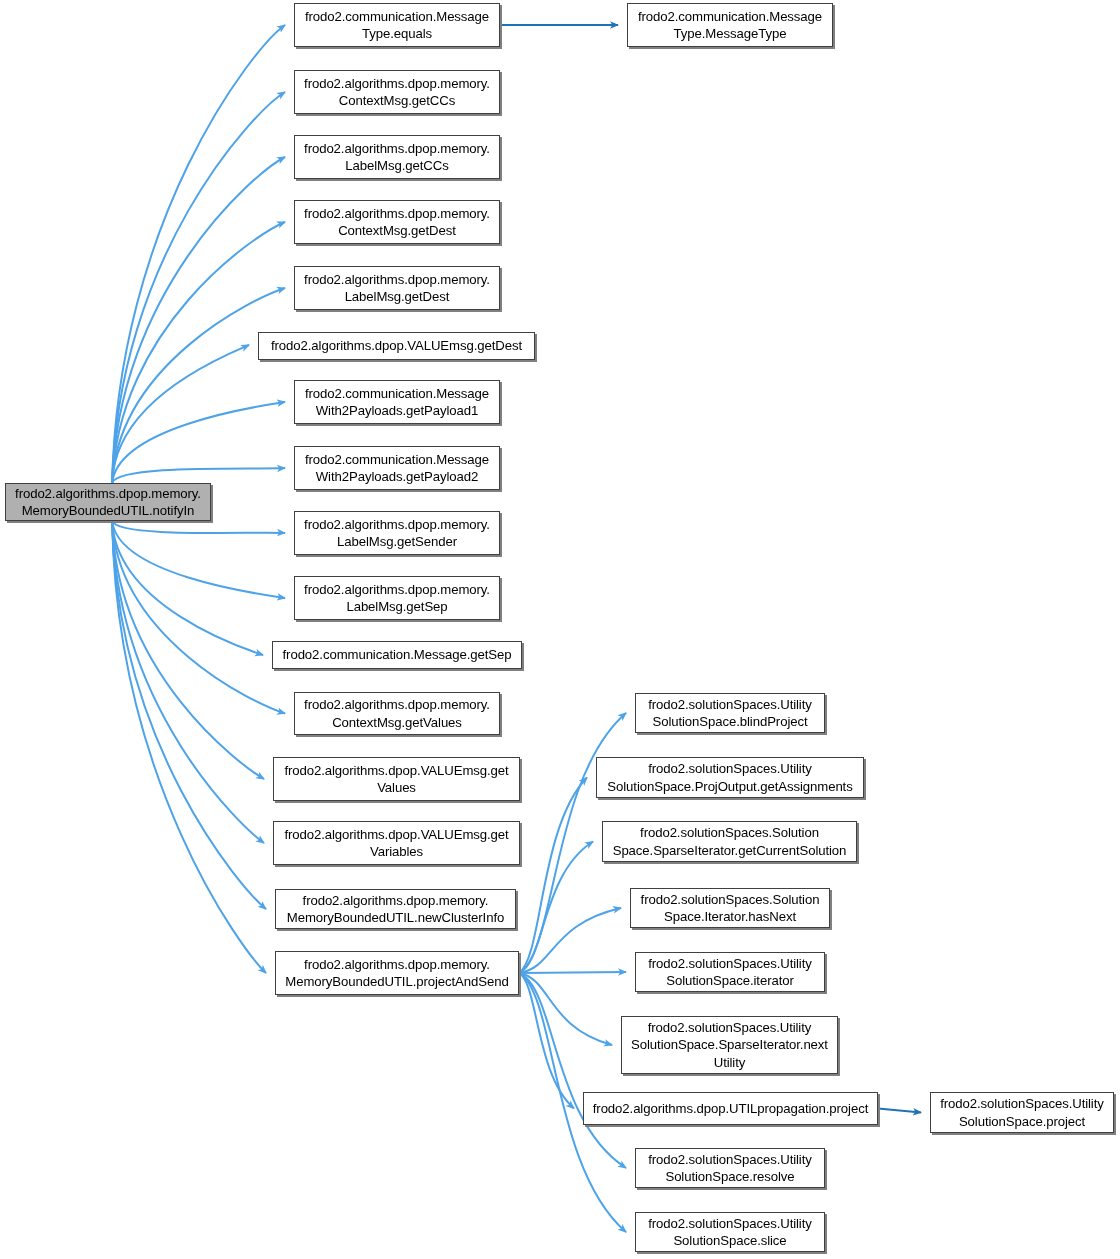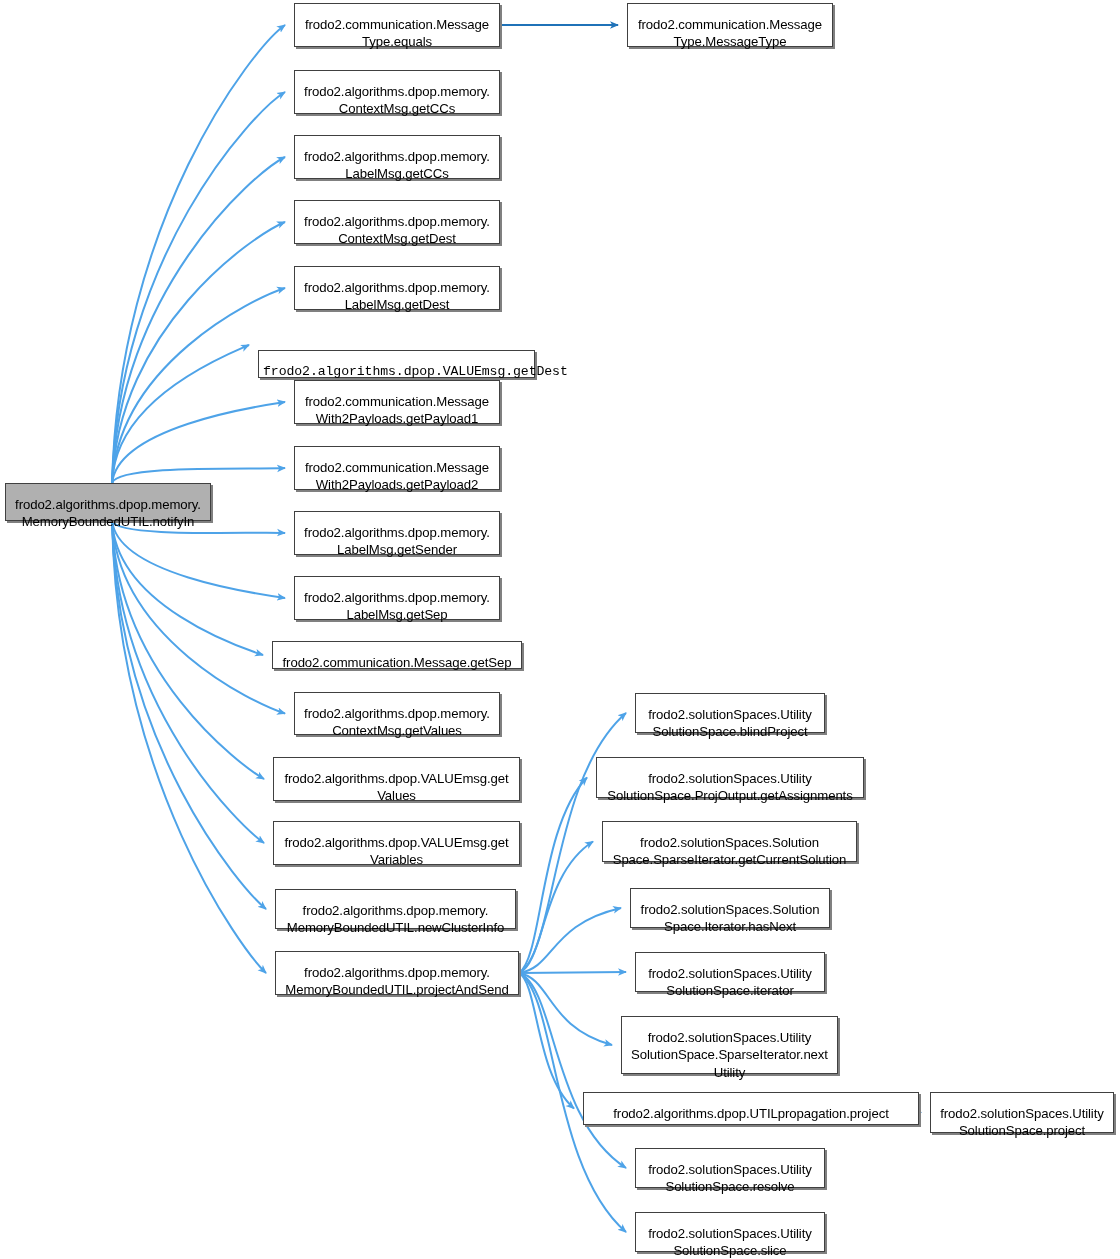--- a/index.html
+++ b/index.html
@@ -6,27 +6,28 @@
   body{font-family:"Liberation Sans","DejaVu Sans",sans-serif;}
   #canvas{position:relative;width:1120px;height:1259px;background:#ffffff;overflow:hidden;}
   svg#edges{position:absolute;left:0;top:0;width:1120px;height:1259px;}
   .node{
     position:absolute;
     box-sizing:border-box;
     background:#ffffff;
     border:1px solid #404040;
     box-shadow:2px 2px 0 0 #808080;
     display:flex;
+    align-items:center;
     justify-content:center;
     text-align:center;
     font-size:13.2px;
     line-height:1.32;
     color:#000000;
     letter-spacing:-0.1px;
-    padding:12px 4px;
+    padding:0 4px;
   }
   .node.root{
     background:#b0b0b0;
     border:1px solid #404040;
   }
   .node span{display:block;width:100%;}
 </style>
 </head>
 <body>
 
@@ -85,21 +86,21 @@
       </div>
       <div class="node" style="left: 294px; top: 135px; width: 206px; height: 44px;">
         <span>frodo2.algorithms.dpop.memory.<br>LabelMsg.getCCs</span>
       </div>
       <div class="node" style="left: 294px; top: 200px; width: 206px; height: 44px;">
         <span>frodo2.algorithms.dpop.memory.<br>ContextMsg.getDest</span>
       </div>
       <div class="node" style="left: 294px; top: 266px; width: 206px; height: 44px;">
         <span>frodo2.algorithms.dpop.memory.<br>LabelMsg.getDest</span>
       </div>
-      <div class="node" style="left: 258px; top: 350px; width: 277px; height: 28px; font-family: Liberation Mono, monospace;">
+      <div class="node" style="left: 258px; top: 332px; width: 277px; height: 28px;">
         <span>frodo2.algorithms.dpop.VALUEmsg.getDest</span>
       </div>
       <div class="node" style="left: 294px; top: 380px; width: 206px; height: 44px;">
         <span>frodo2.communication.Message<br>With2Payloads.getPayload1</span>
       </div>
       <div class="node" style="left: 294px; top: 446px; width: 206px; height: 44px;">
         <span>frodo2.communication.Message<br>With2Payloads.getPayload2</span>
       </div>
       <div class="node" style="left: 294px; top: 511px; width: 206px; height: 44px;">
         <span>frodo2.algorithms.dpop.memory.<br>LabelMsg.getSender</span>
@@ -136,21 +137,21 @@
       </div>
       <div class="node" style="left: 630px; top: 888px; width: 200px; height: 40px;">
         <span>frodo2.solutionSpaces.Solution<br>Space.Iterator.hasNext</span>
       </div>
       <div class="node" style="left: 635px; top: 952px; width: 190px; height: 40px;">
         <span>frodo2.solutionSpaces.Utility<br>SolutionSpace.iterator</span>
       </div>
       <div class="node" style="left: 621px; top: 1016px; width: 217px; height: 58px;">
         <span>frodo2.solutionSpaces.Utility<br>SolutionSpace.SparseIterator.next<br>Utility</span>
       </div>
-      <div class="node" style="left: 583px; top: 1092px; width: 336px; height: 33px;">
+      <div class="node" style="left: 583px; top: 1092px; width: 295px; height: 33px;">
         <span>frodo2.algorithms.dpop.UTILpropagation.project</span>
       </div>
       <div class="node" style="left: 930px; top: 1092px; width: 184px; height: 41px;">
         <span>frodo2.solutionSpaces.Utility<br>SolutionSpace.project</span>
       </div>
       <div class="node" style="left: 635px; top: 1148px; width: 190px; height: 40px;">
         <span>frodo2.solutionSpaces.Utility<br>SolutionSpace.resolve</span>
       </div>
       <div class="node" style="left: 635px; top: 1212px; width: 190px; height: 40px;">
         <span>frodo2.solutionSpaces.Utility<br>SolutionSpace.slice</span>

